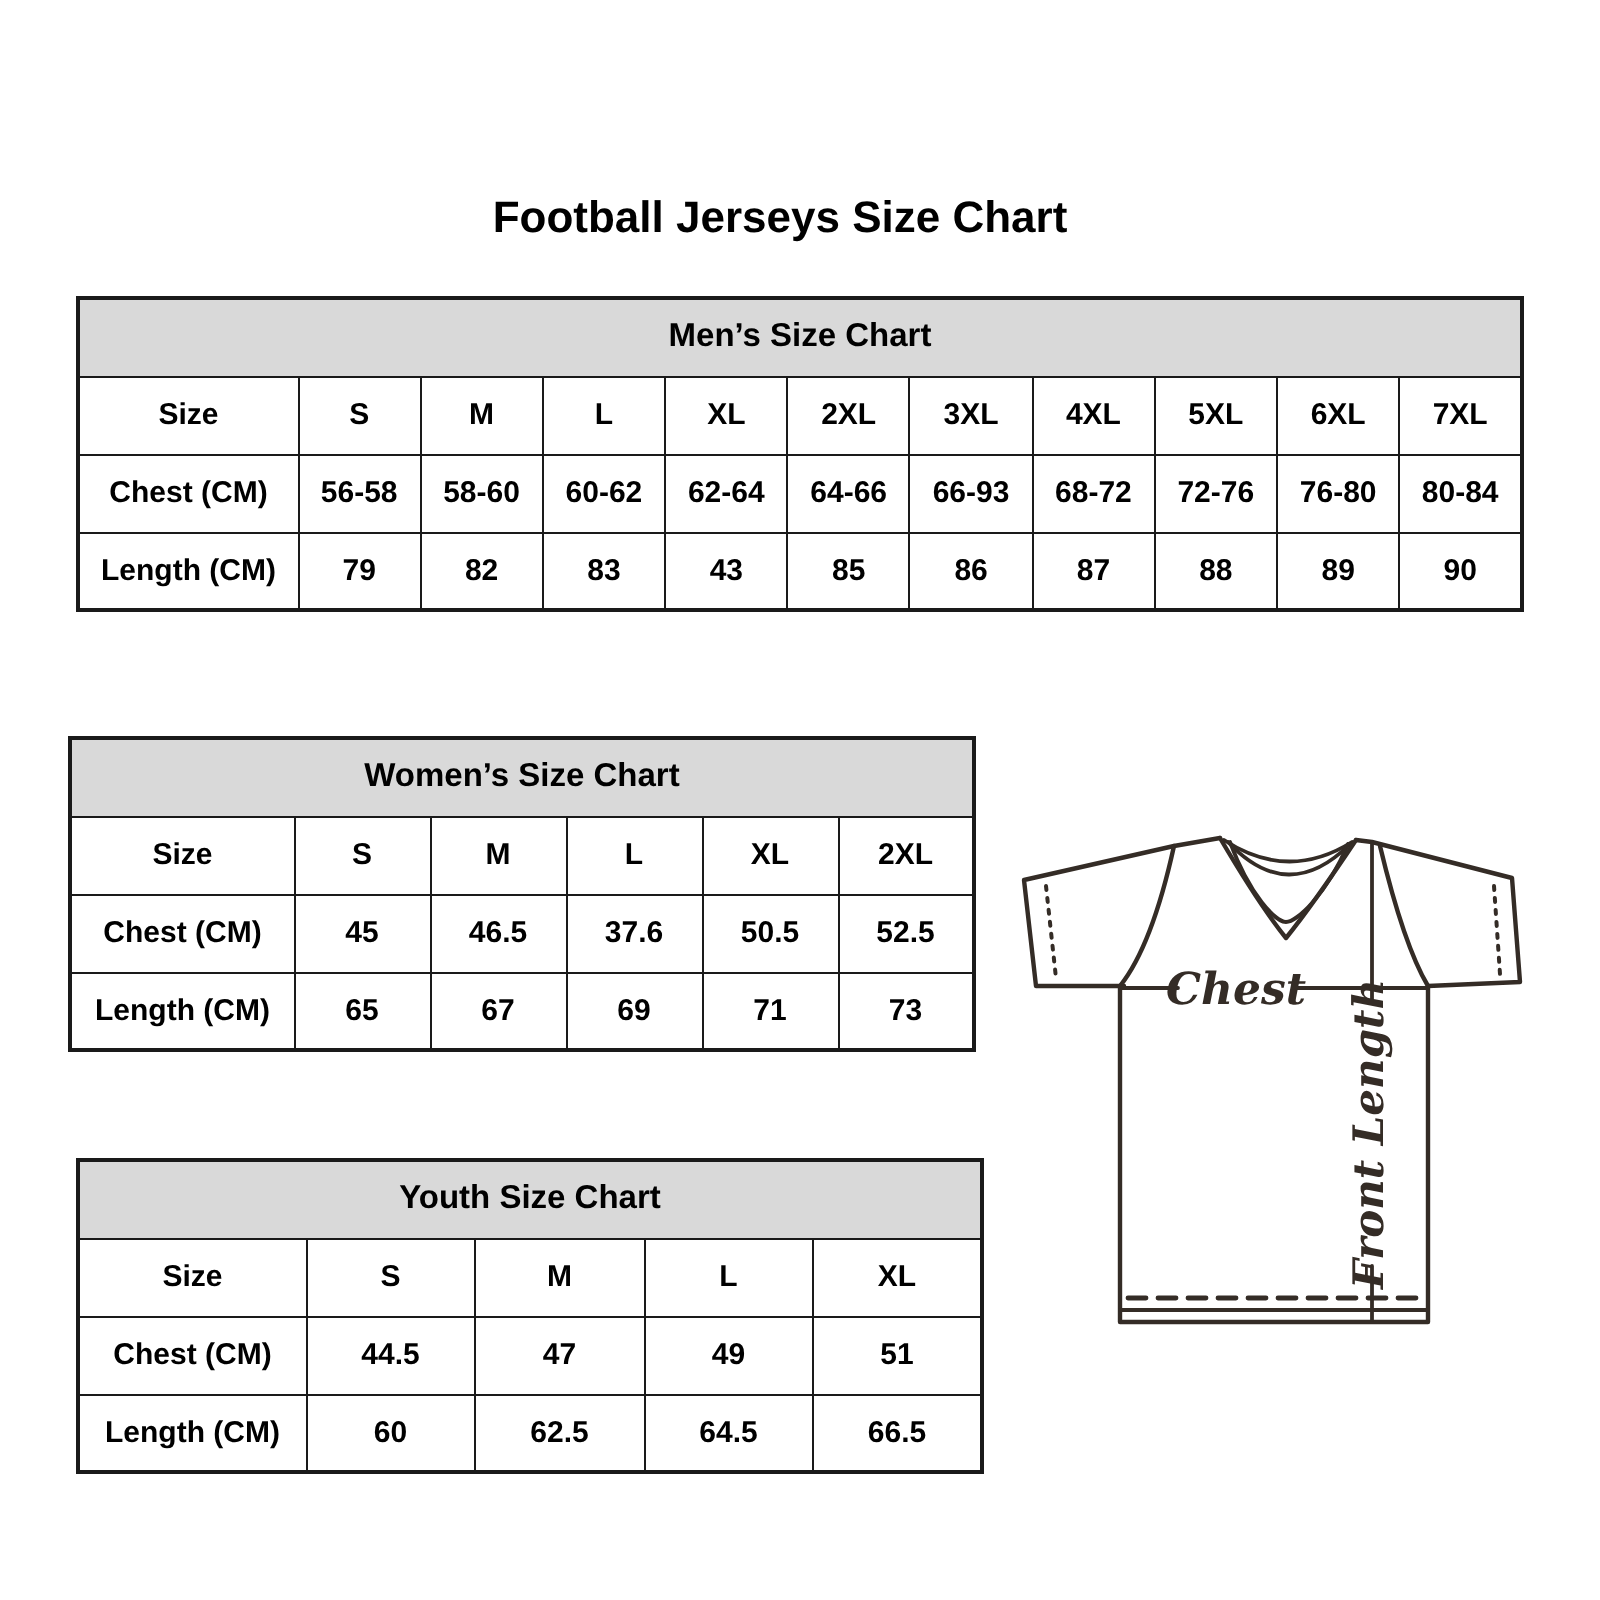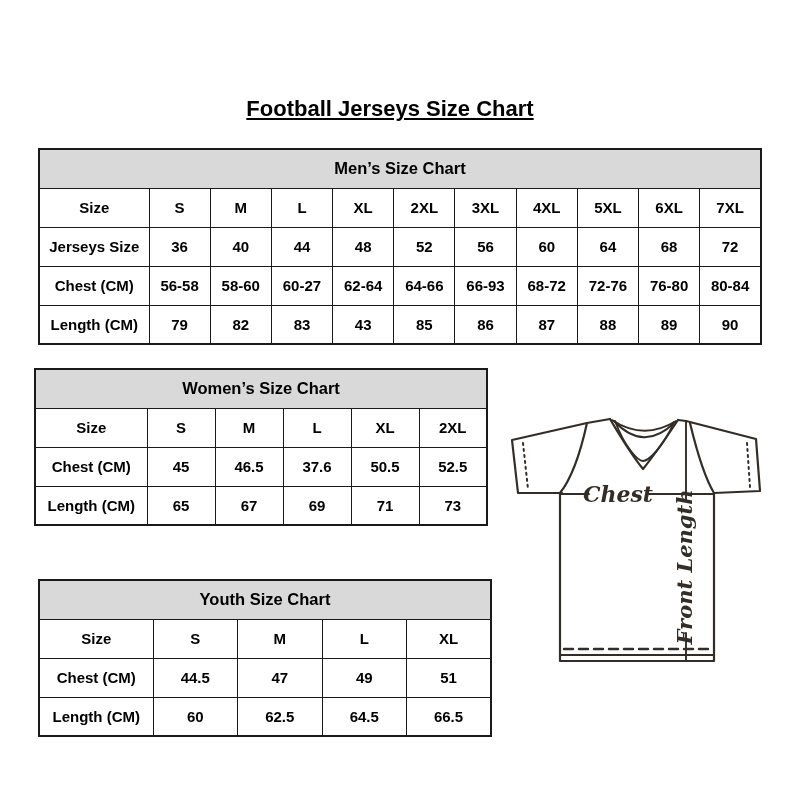--- a/index.html
+++ b/index.html
@@ -21,21 +21,20 @@
   .title {
     position: absolute;
     top: 96px;
     left: 0;
     width: 780px;
     margin: 0;
     text-align: center;
     font-size: 22px;
     font-weight: bold;
     color: var(--text);
-    text-decoration: underline;
   }
   table.size-table {
     position: absolute;
     border-collapse: collapse;
     table-layout: fixed;
     background: #ffffff;
     border: 2.5px solid var(--border);
   }
   .size-table th, .size-table td {
     border: 1.5px solid var(--border);
@@ -114,37 +113,24 @@
           <td>L</td>
           <td>XL</td>
           <td>2XL</td>
           <td>3XL</td>
           <td>4XL</td>
           <td>5XL</td>
           <td>6XL</td>
           <td>7XL</td>
         </tr>
         <tr>
-          <th>Jerseys Size</th>
-          <td>36</td>
-          <td>40</td>
-          <td>44</td>
-          <td>48</td>
-          <td>52</td>
-          <td>56</td>
-          <td>60</td>
-          <td>64</td>
-          <td>68</td>
-          <td>72</td>
-        </tr>
-        <tr>
           <th>Chest (CM)</th>
           <td>56-58</td>
           <td>58-60</td>
-          <td>60-27</td>
+          <td>60-62</td>
           <td>62-64</td>
           <td>64-66</td>
           <td>66-93</td>
           <td>68-72</td>
           <td>72-76</td>
           <td>76-80</td>
           <td>80-84</td>
         </tr>
         <tr>
           <th>Length (CM)</th>

